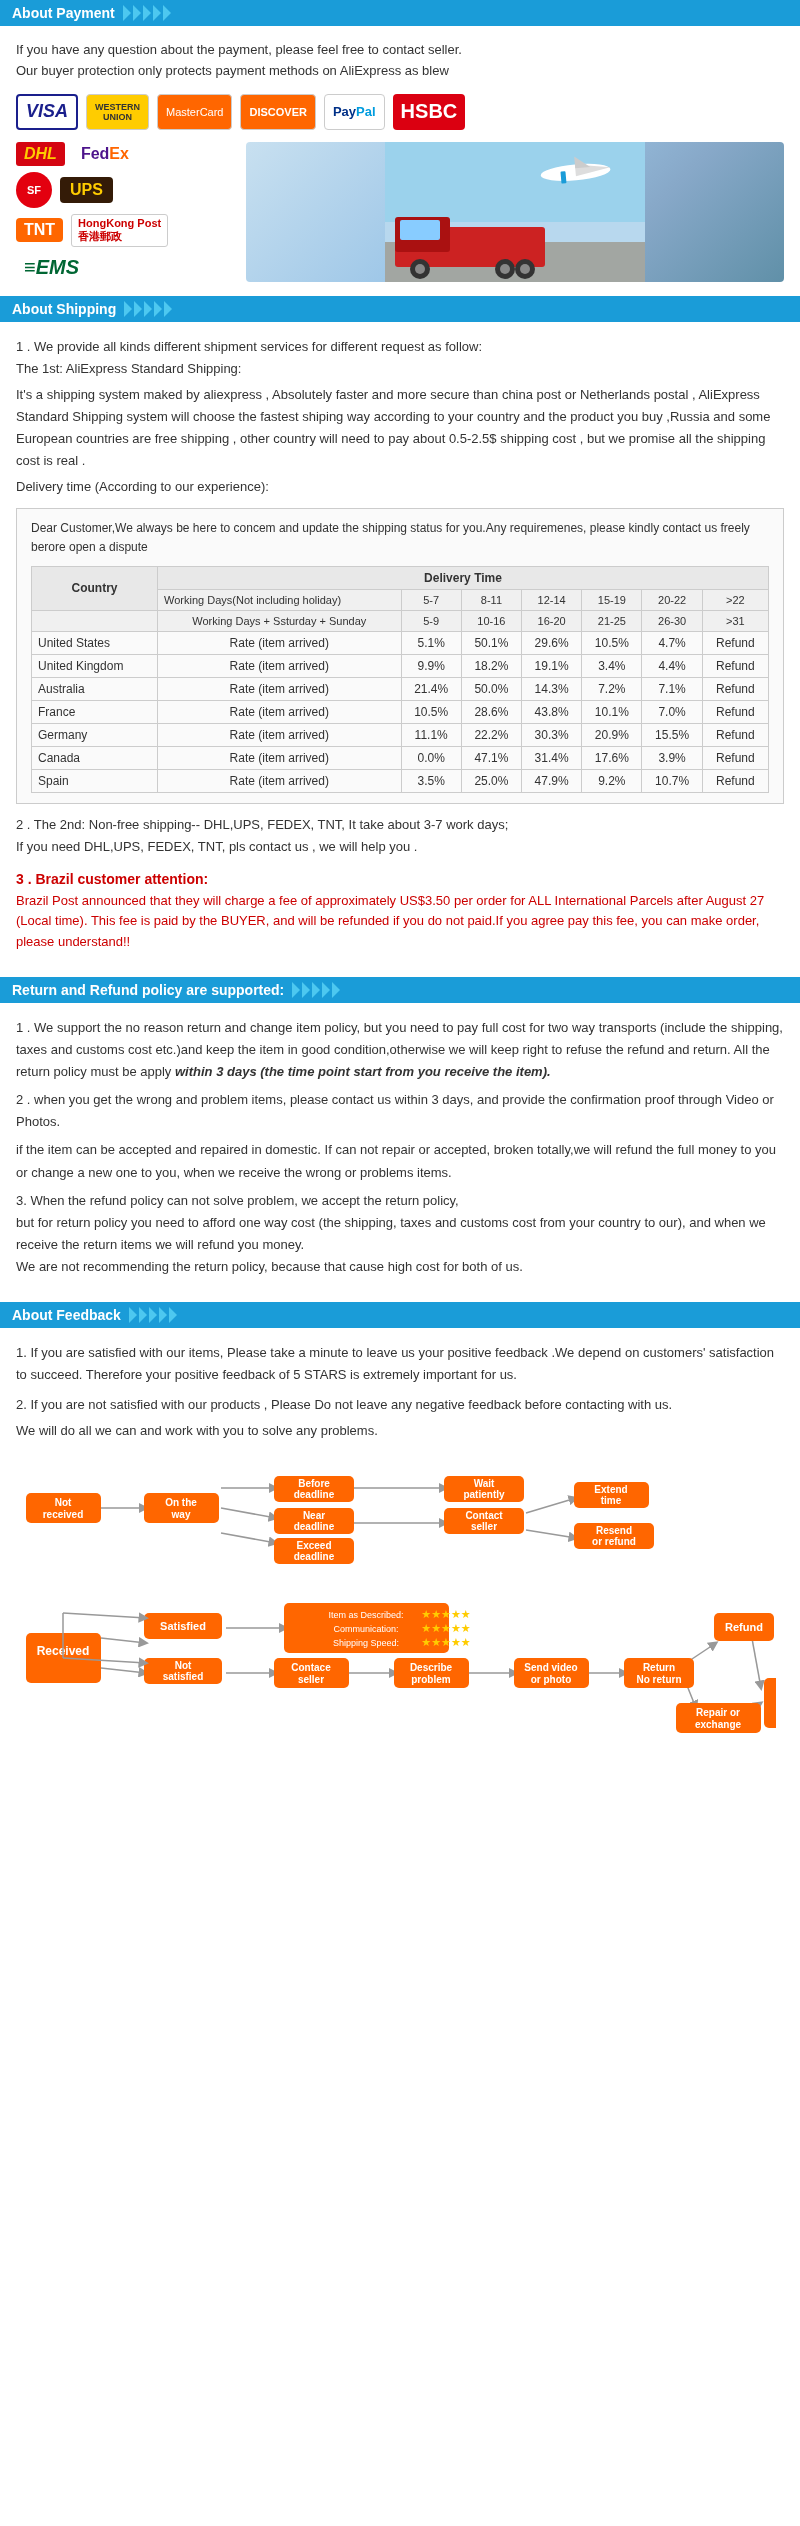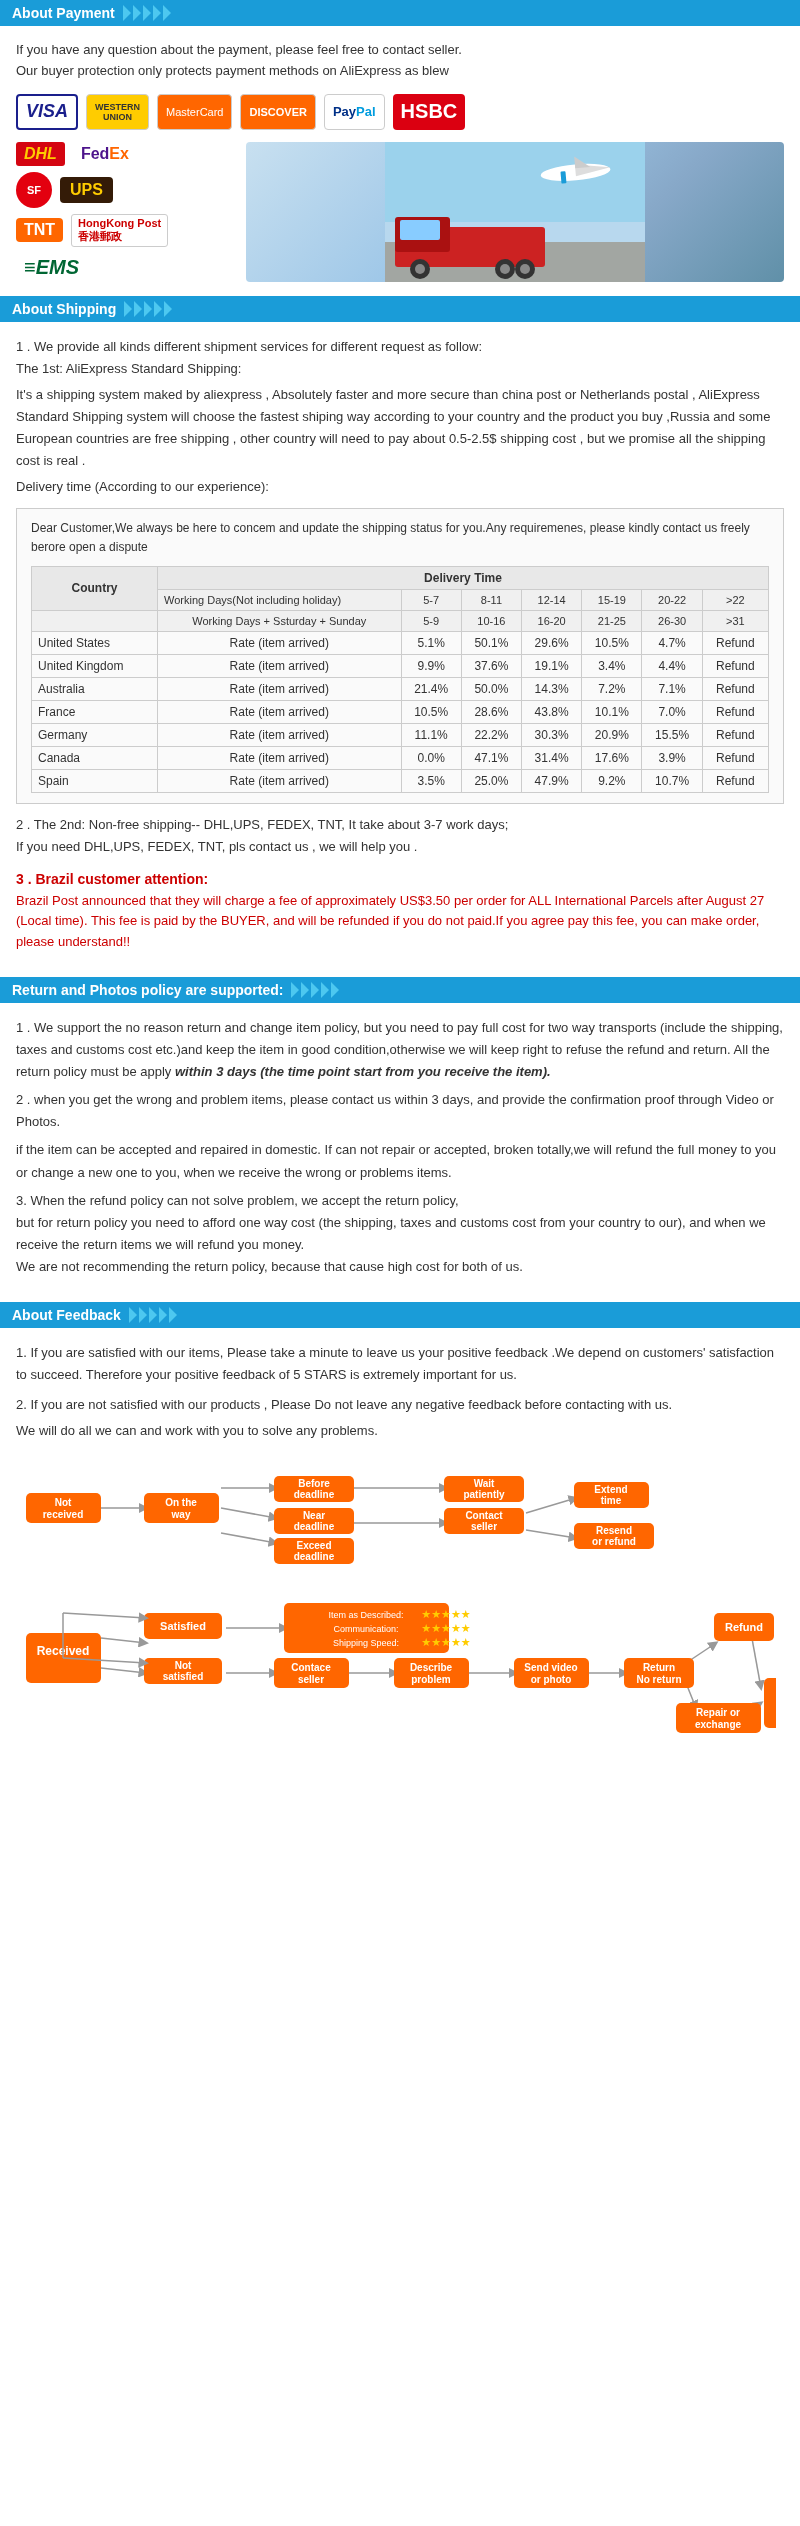--- a/index.html
+++ b/index.html
@@ -245,21 +245,21 @@
               <td>50.1%</td>
               <td>29.6%</td>
               <td>10.5%</td>
               <td>4.7%</td>
               <td>Refund</td>
             </tr>
             <tr>
               <td>United Kingdom</td>
               <td>Rate (item arrived)</td>
               <td>9.9%</td>
-              <td>37.6%</td>
+              <td>18.2%</td>
               <td>19.1%</td>
               <td>3.4%</td>
               <td>4.4%</td>
               <td>Refund</td>
             </tr>
             <tr>
               <td>Australia</td>
               <td>Rate (item arrived)</td>
               <td>21.4%</td>
               <td>50.0%</td>
@@ -317,21 +317,21 @@
     </div>
     <div class="brazil-notice">
       <strong>3 . Brazil customer attention:</strong><br>
       <span>Brazil Post announced that they will charge a fee of approximately US$3.50 per order for ALL International Parcels after August 27 (Local time). This fee is paid by the BUYER, and will be refunded if you do not paid.If you agree pay this fee, you can make order, please understand!!</span>
     </div>
   </div>
 </div>
 
 <div>
   <div class="section-header">
-    <span>Return and Photos policy are supported:</span>
+    <span>Return and Refund policy are supported:</span>
     <div class="chevrons">
       <div class="chevron"></div>
       <div class="chevron"></div>
       <div class="chevron"></div>
       <div class="chevron"></div>
       <div class="chevron"></div>
     </div>
   </div>
   <div class="section-body">
     <div class="return-text">

